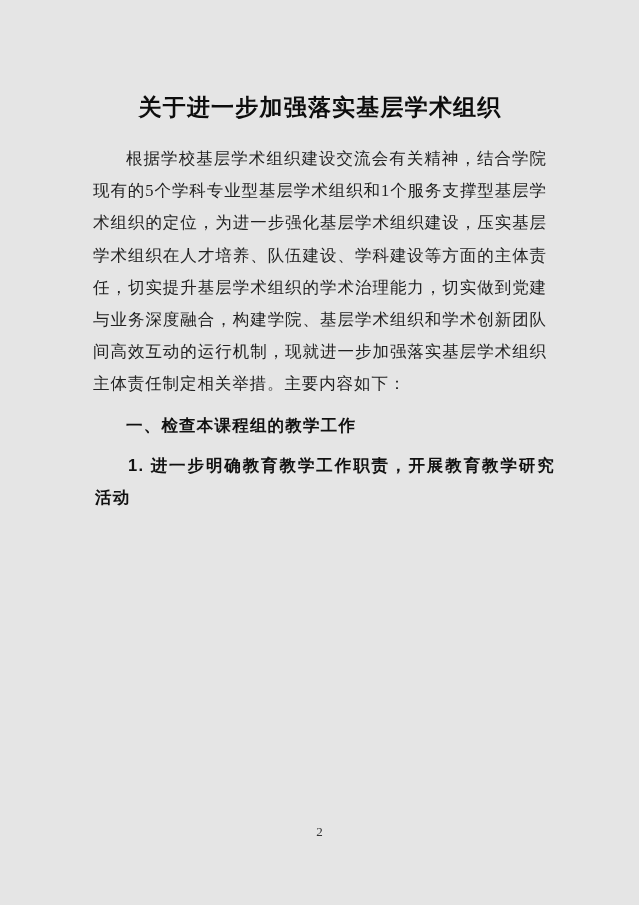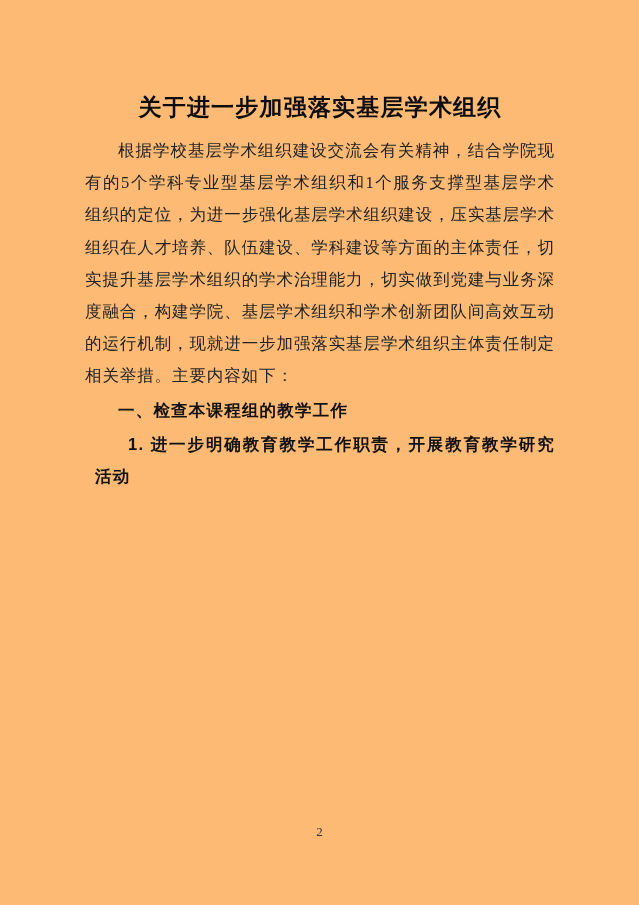--- a/index.html
+++ b/index.html
@@ -12,38 +12,38 @@
     height: 905px;
     font-family: "Liberation Serif", "DejaVu Serif", serif;
     color: #1f1f1f;
     overflow: hidden;
   }
   .page {
     position: relative;
     box-sizing: border-box;
     width: 639px;
     height: 905px;
-    background: #fdba74;
+    background: #e5e5e5;
     padding: 80px 84px 0 85px;
   }
   .doc-title {
     margin: 0;
     font-size: 23px;
     line-height: 55px;
     font-weight: bold;
     text-align: center;
     color: #0d0d0d;
     letter-spacing: 1.2px;
     font-family: "Liberation Serif", "DejaVu Serif", serif;
   }
   .doc-title .title-line {
     display: block;
   }
   .para {
-    margin: 0;
+    margin: 8px;
     font-size: 16.5px;
     line-height: 32.2px;
     letter-spacing: 0.9px;
     text-align: justify;
     text-justify: inter-ideograph;
     text-indent: 2em;
     color: #222222;
   }
   .para.heading-l1 {
     font-weight: bold;

